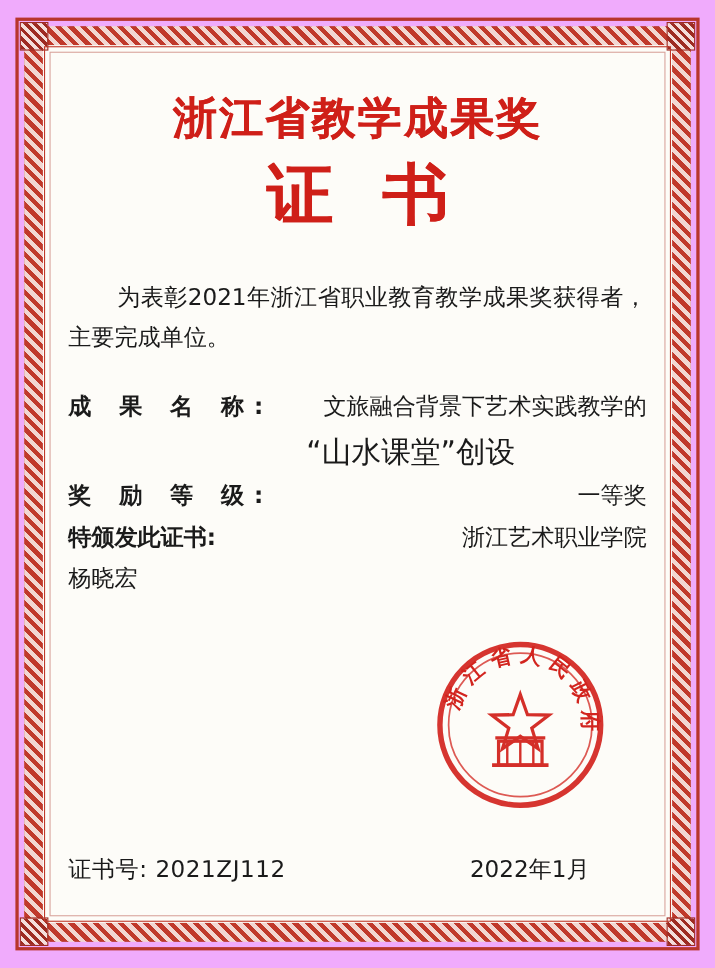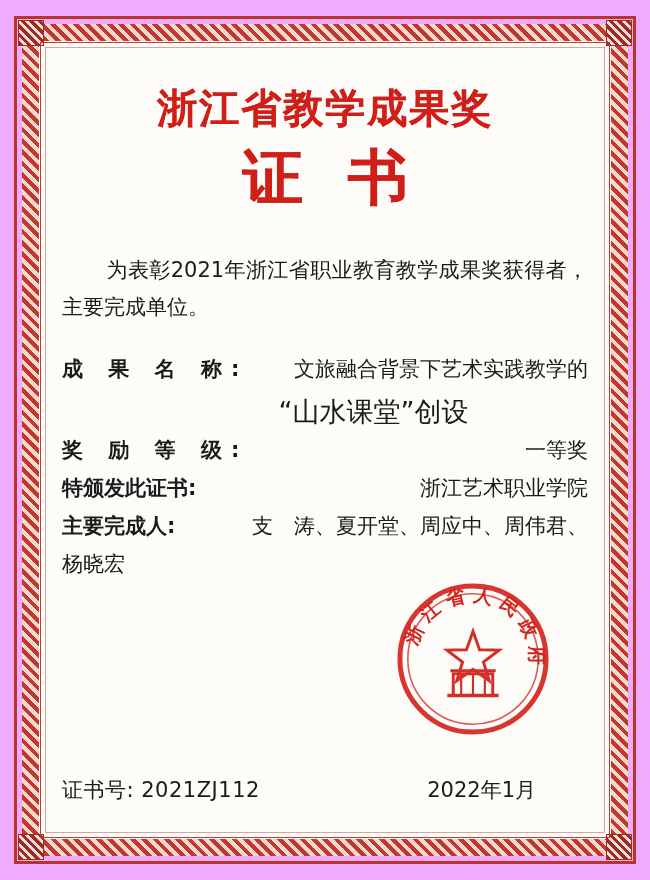--- a/index.html
+++ b/index.html
@@ -241,24 +241,20 @@
       <div class="field-row">
         <div class="field-label sp2">奖 励 等 级:</div>
         <div class="field-value">一等奖</div>
       </div>
 
       <div class="field-row">
         <div class="field-label">特颁发此证书:</div>
         <div class="field-value">浙江艺术职业学院</div>
       </div>
 
-      <div class="field-row">
-        <div class="field-label">主要完成人:</div>
-        <div class="field-value">支　涛、夏开堂、周应中、周伟君、</div>
-      </div>
       <div class="field-value-cont">杨晓宏</div>
 
     </div>
 
     <div class="seal">
       <svg viewBox="0 0 160 160" width="158" height="158">
         <defs>
           <path id="sealArcTop" d="M 22,80 A 58,58 0 1 1 138,80" fill="none"></path>
         </defs>
         <circle cx="80" cy="80" r="74" fill="none" stroke="#d2241e" stroke-width="5" opacity="0.92"></circle>

